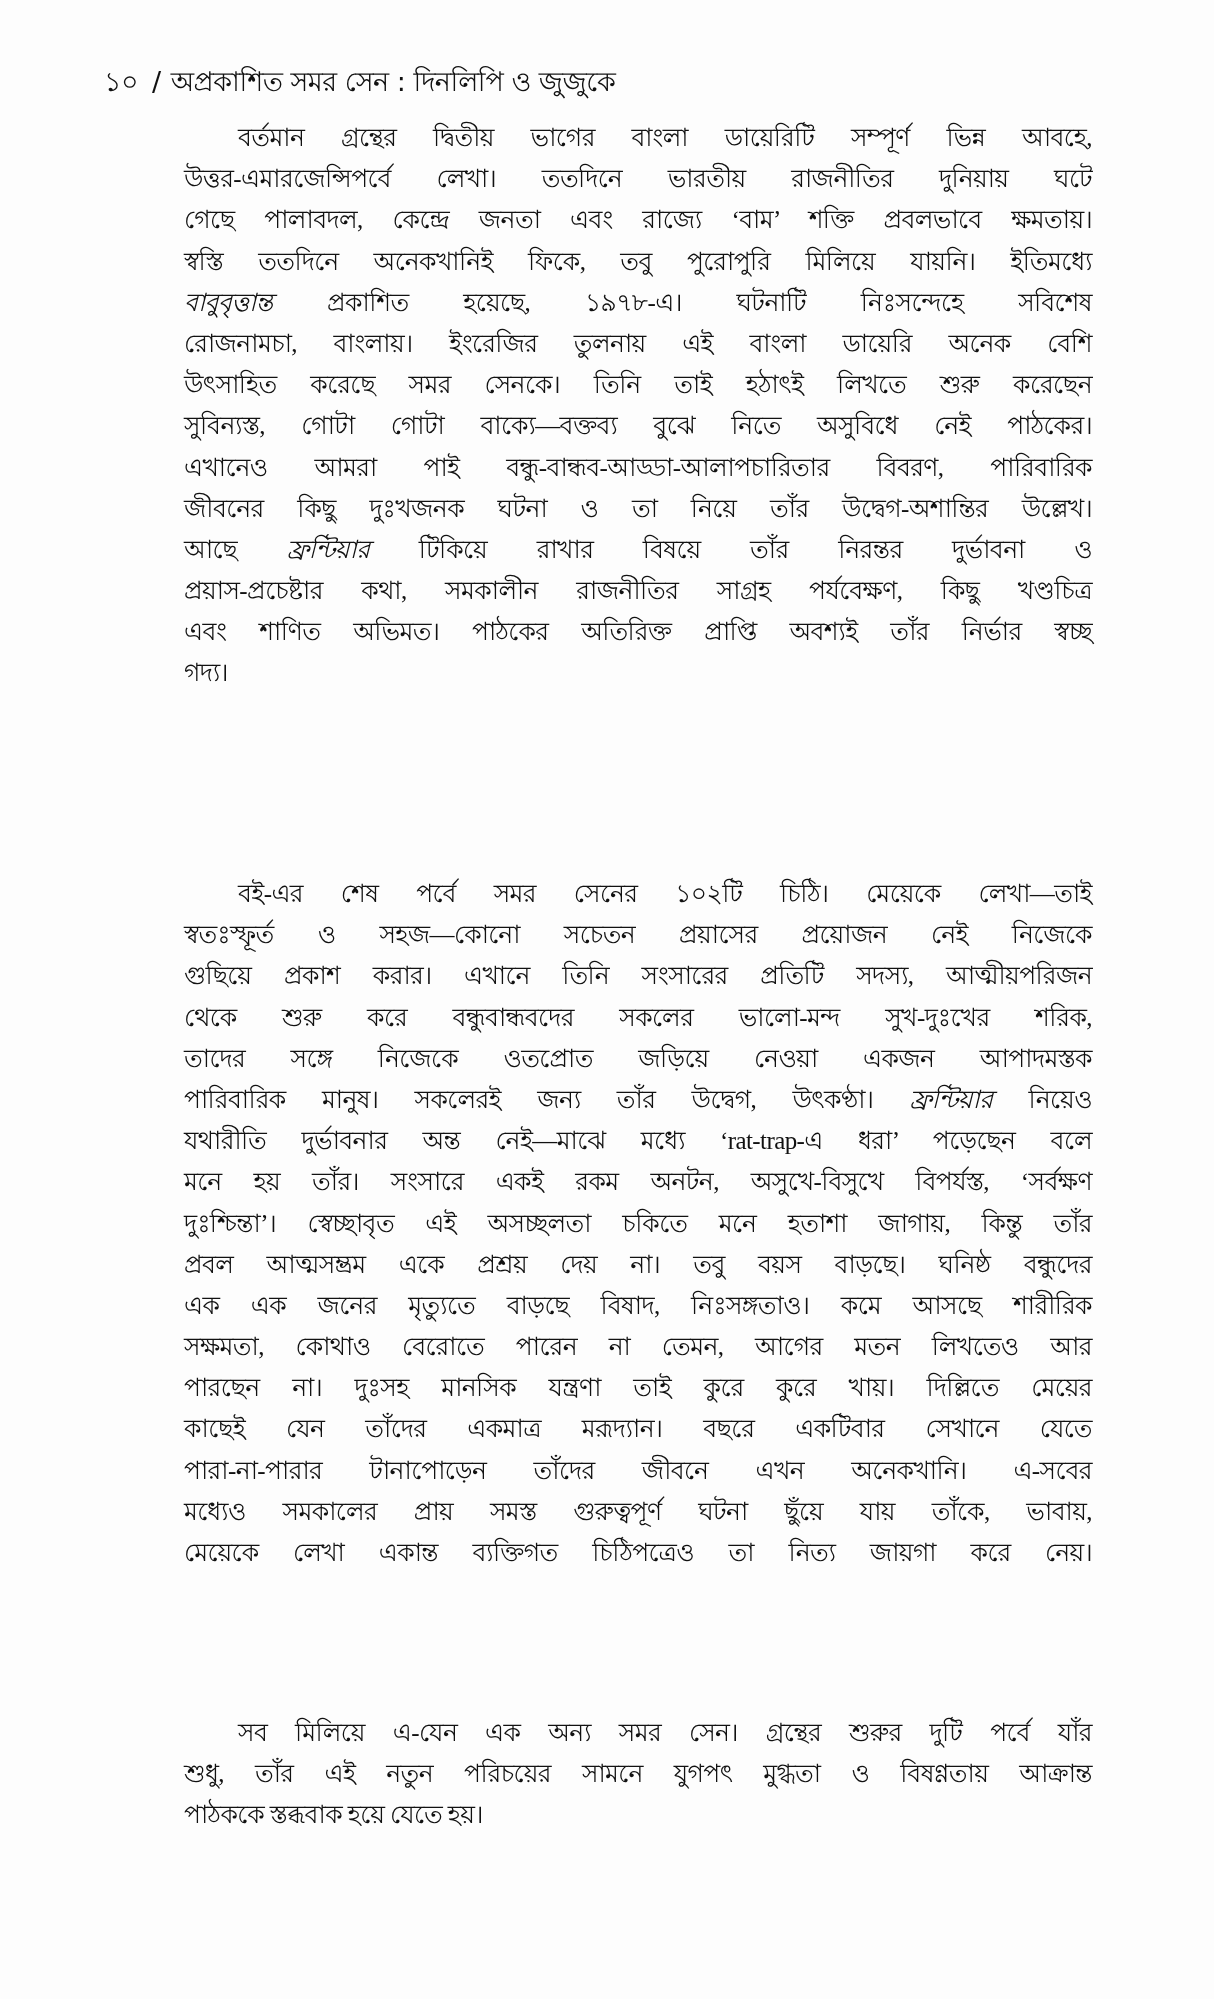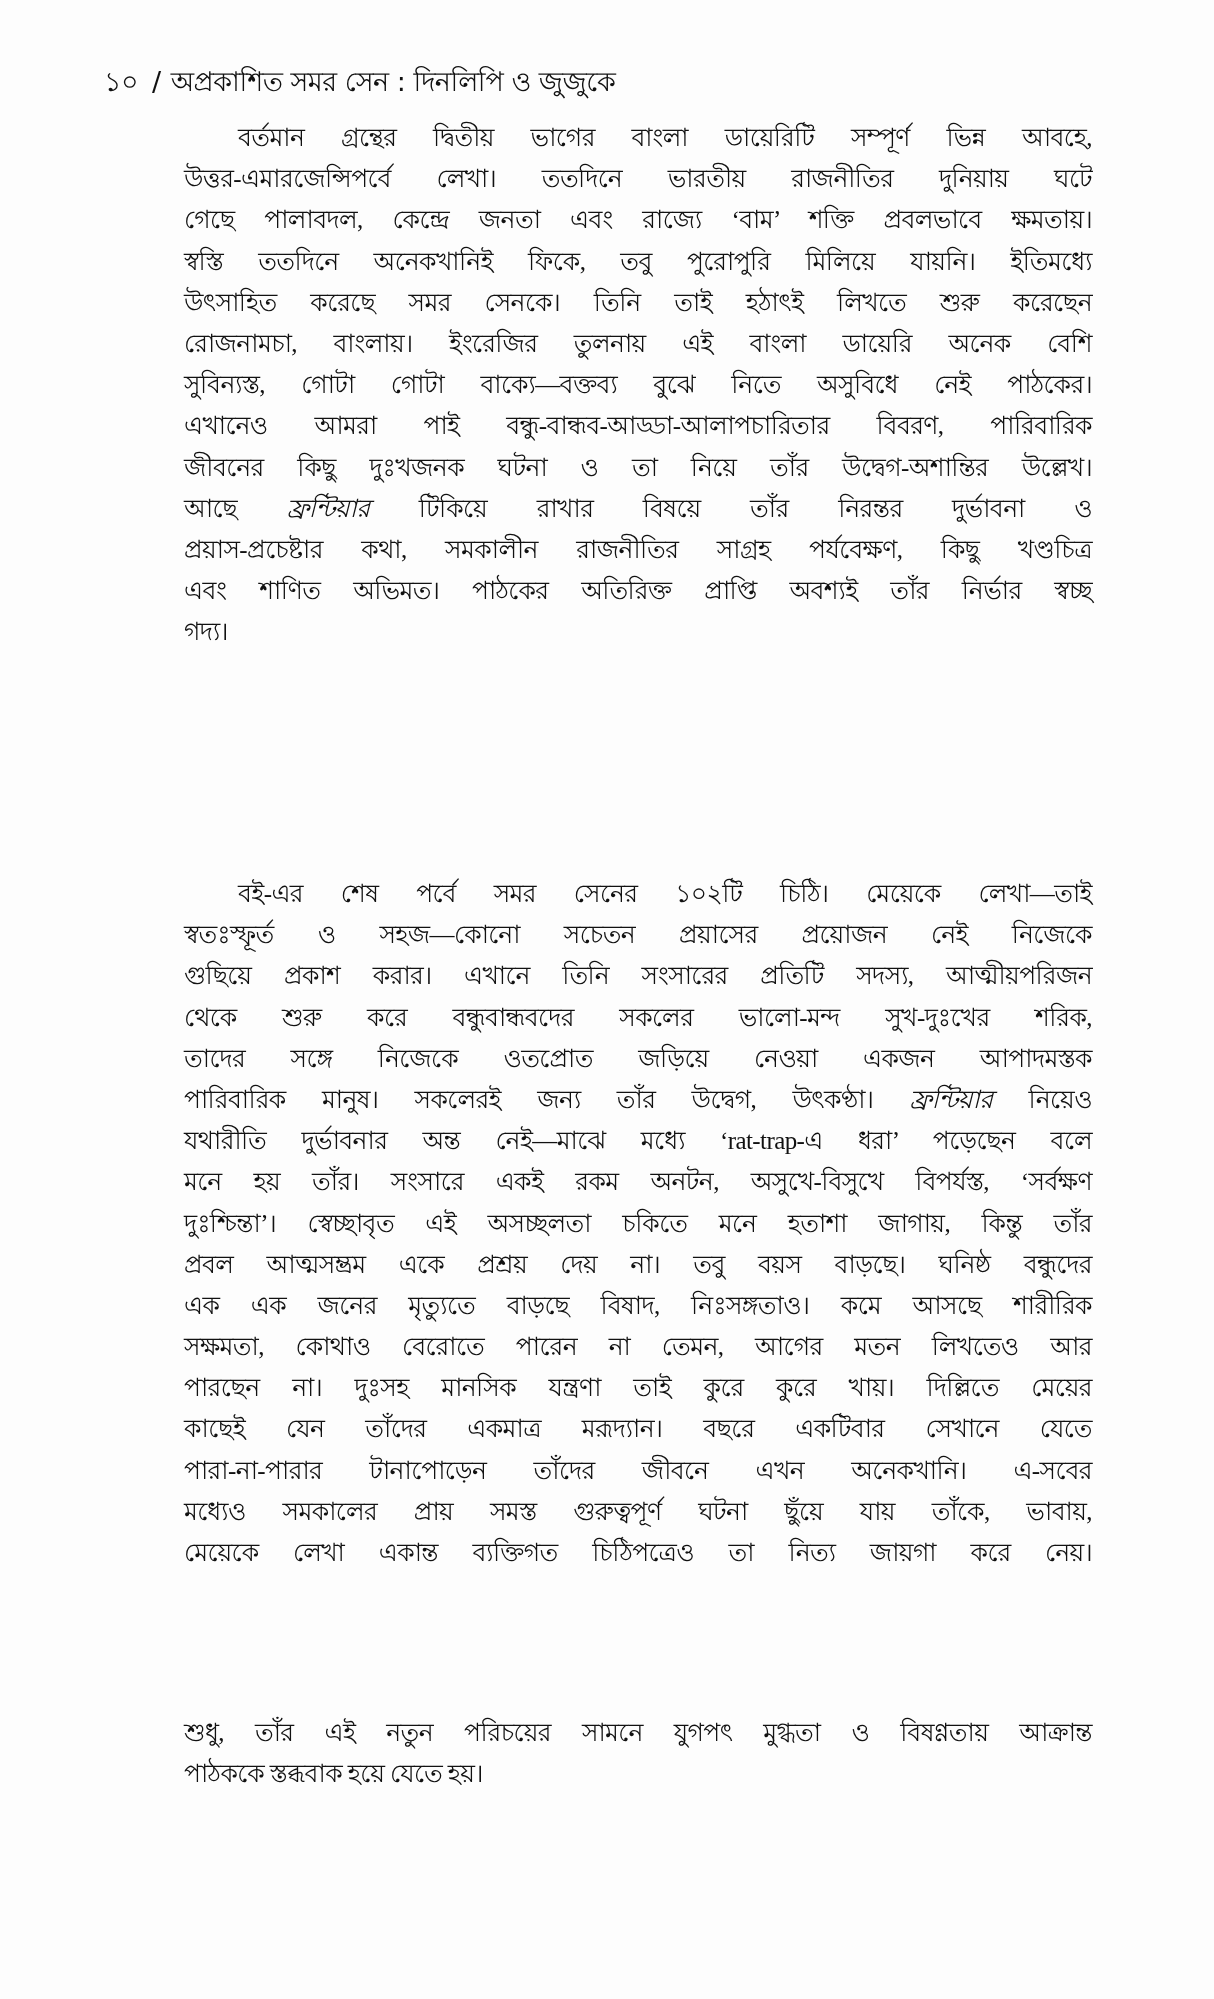--- a/index.html
+++ b/index.html
@@ -35,22 +35,23 @@
 
   <div class="running-head">
     <span class="pgno">১০</span><span class="slash">/</span><span>অপ্রকাশিত সমর সেন : দিনলিপি ও জুজুকে</span>
   </div>
 
   <div class="body-text para" id="p1">
     <span class="line indent">বর্তমান গ্রন্থের দ্বিতীয় ভাগের বাংলা ডায়েরিটি সম্পূর্ণ ভিন্ন আবহে,</span>
     <span class="line">উত্তর-এমারজেন্সিপর্বে লেখা। ততদিনে ভারতীয় রাজনীতির দুনিয়ায় ঘটে</span>
     <span class="line">গেছে পালাবদল, কেন্দ্রে জনতা এবং রাজ্যে ‘বাম’ শক্তি প্রবলভাবে ক্ষমতায়।</span>
     <span class="line">স্বস্তি ততদিনে অনেকখানিই ফিকে, তবু পুরোপুরি মিলিয়ে যায়নি। ইতিমধ্যে</span>
+    <span class="line"><em>বাবুবৃত্তান্ত</em><span> প্রকাশিত হয়েছে, ১৯৭৮-এ। ঘটনাটি নিঃসন্দেহে সবিশেষ</span></span>
+    <span class="line">রোজনামচা, বাংলায়। ইংরেজির তুলনায় এই বাংলা ডায়েরি অনেক বেশি</span>
     <span class="line">উৎসাহিত করেছে সমর সেনকে। তিনি তাই হঠাৎই লিখতে শুরু করেছেন</span>
-    <span class="line">রোজনামচা, বাংলায়। ইংরেজির তুলনায় এই বাংলা ডায়েরি অনেক বেশি</span>
     <span class="line">সুবিন্যস্ত, গোটা গোটা বাক্যে—বক্তব্য বুঝে নিতে অসুবিধে নেই পাঠকের।</span>
     <span class="line">এখানেও আমরা পাই বন্ধু-বান্ধব-আড্ডা-আলাপচারিতার বিবরণ, পারিবারিক</span>
     <span class="line">জীবনের কিছু দুঃখজনক ঘটনা ও তা নিয়ে তাঁর উদ্বেগ-অশান্তির উল্লেখ।</span>
     <span class="line"><span>আছে </span><em>ফ্রন্টিয়ার</em><span> টিকিয়ে রাখার বিষয়ে তাঁর নিরন্তর দুর্ভাবনা ও</span></span>
     <span class="line">প্রয়াস-প্রচেষ্টার কথা, সমকালীন রাজনীতির সাগ্রহ পর্যবেক্ষণ, কিছু খণ্ডচিত্র</span>
     <span class="line">এবং শাণিত অভিমত। পাঠকের অতিরিক্ত প্রাপ্তি অবশ্যই তাঁর নির্ভার স্বচ্ছ</span>
     <span class="line last">গদ্য।</span>
   </div>
 
   <div class="body-text para" id="p2">
@@ -67,17 +68,18 @@
     <span class="line">এক এক জনের মৃত্যুতে বাড়ছে বিষাদ, নিঃসঙ্গতাও। কমে আসছে শারীরিক</span>
     <span class="line">সক্ষমতা, কোথাও বেরোতে পারেন না তেমন, আগের মতন লিখতেও আর</span>
     <span class="line">পারছেন না। দুঃসহ মানসিক যন্ত্রণা তাই কুরে কুরে খায়। দিল্লিতে মেয়ের</span>
     <span class="line">কাছেই যেন তাঁদের একমাত্র মরূদ্যান। বছরে একটিবার সেখানে যেতে</span>
     <span class="line">পারা-না-পারার টানাপোড়েন তাঁদের জীবনে এখন অনেকখানি। এ-সবের</span>
     <span class="line">মধ্যেও সমকালের প্রায় সমস্ত গুরুত্বপূর্ণ ঘটনা ছুঁয়ে যায় তাঁকে, ভাবায়,</span>
     <span class="line">মেয়েকে লেখা একান্ত ব্যক্তিগত চিঠিপত্রেও তা নিত্য জায়গা করে নেয়।</span>
   </div>
 
   <div class="body-text para" id="p3">
+    <span class="line indent">সব মিলিয়ে এ-যেন এক অন্য সমর সেন। গ্রন্থের শুরুর দুটি পর্বে যাঁর</span>
     <span class="line">শুধু, তাঁর এই নতুন পরিচয়ের সামনে যুগপৎ মুগ্ধতা ও বিষণ্ণতায় আক্রান্ত</span>
     <span class="line last">পাঠককে স্তব্ধবাক হয়ে যেতে হয়।</span>
   </div>
 
 </div>
 
 </body></html>

